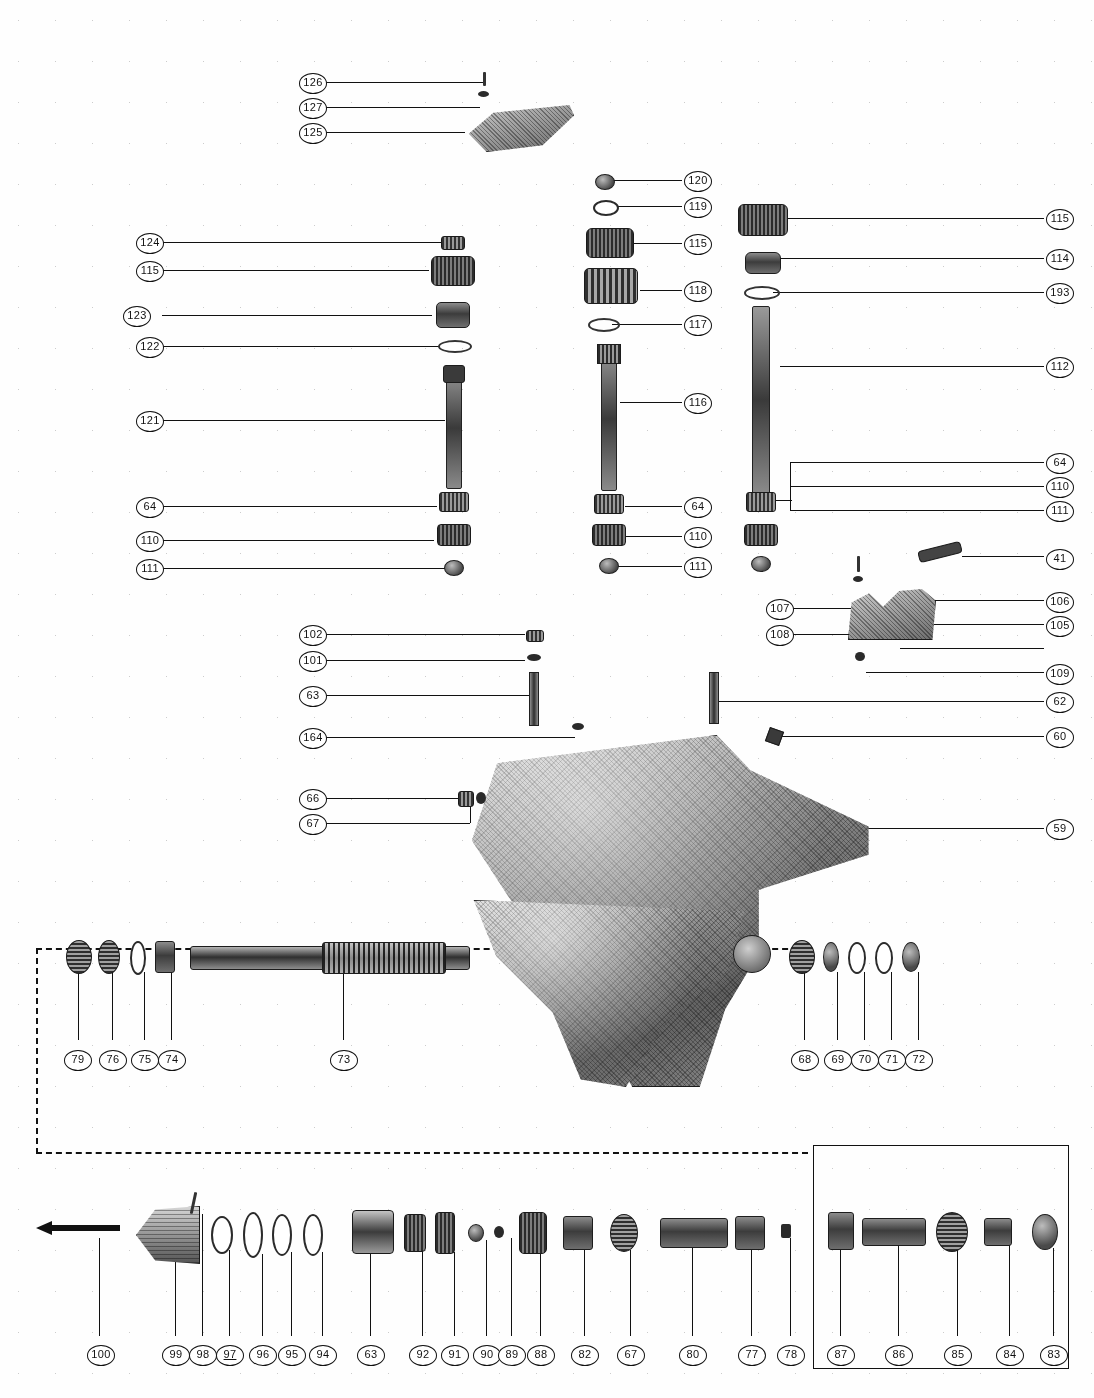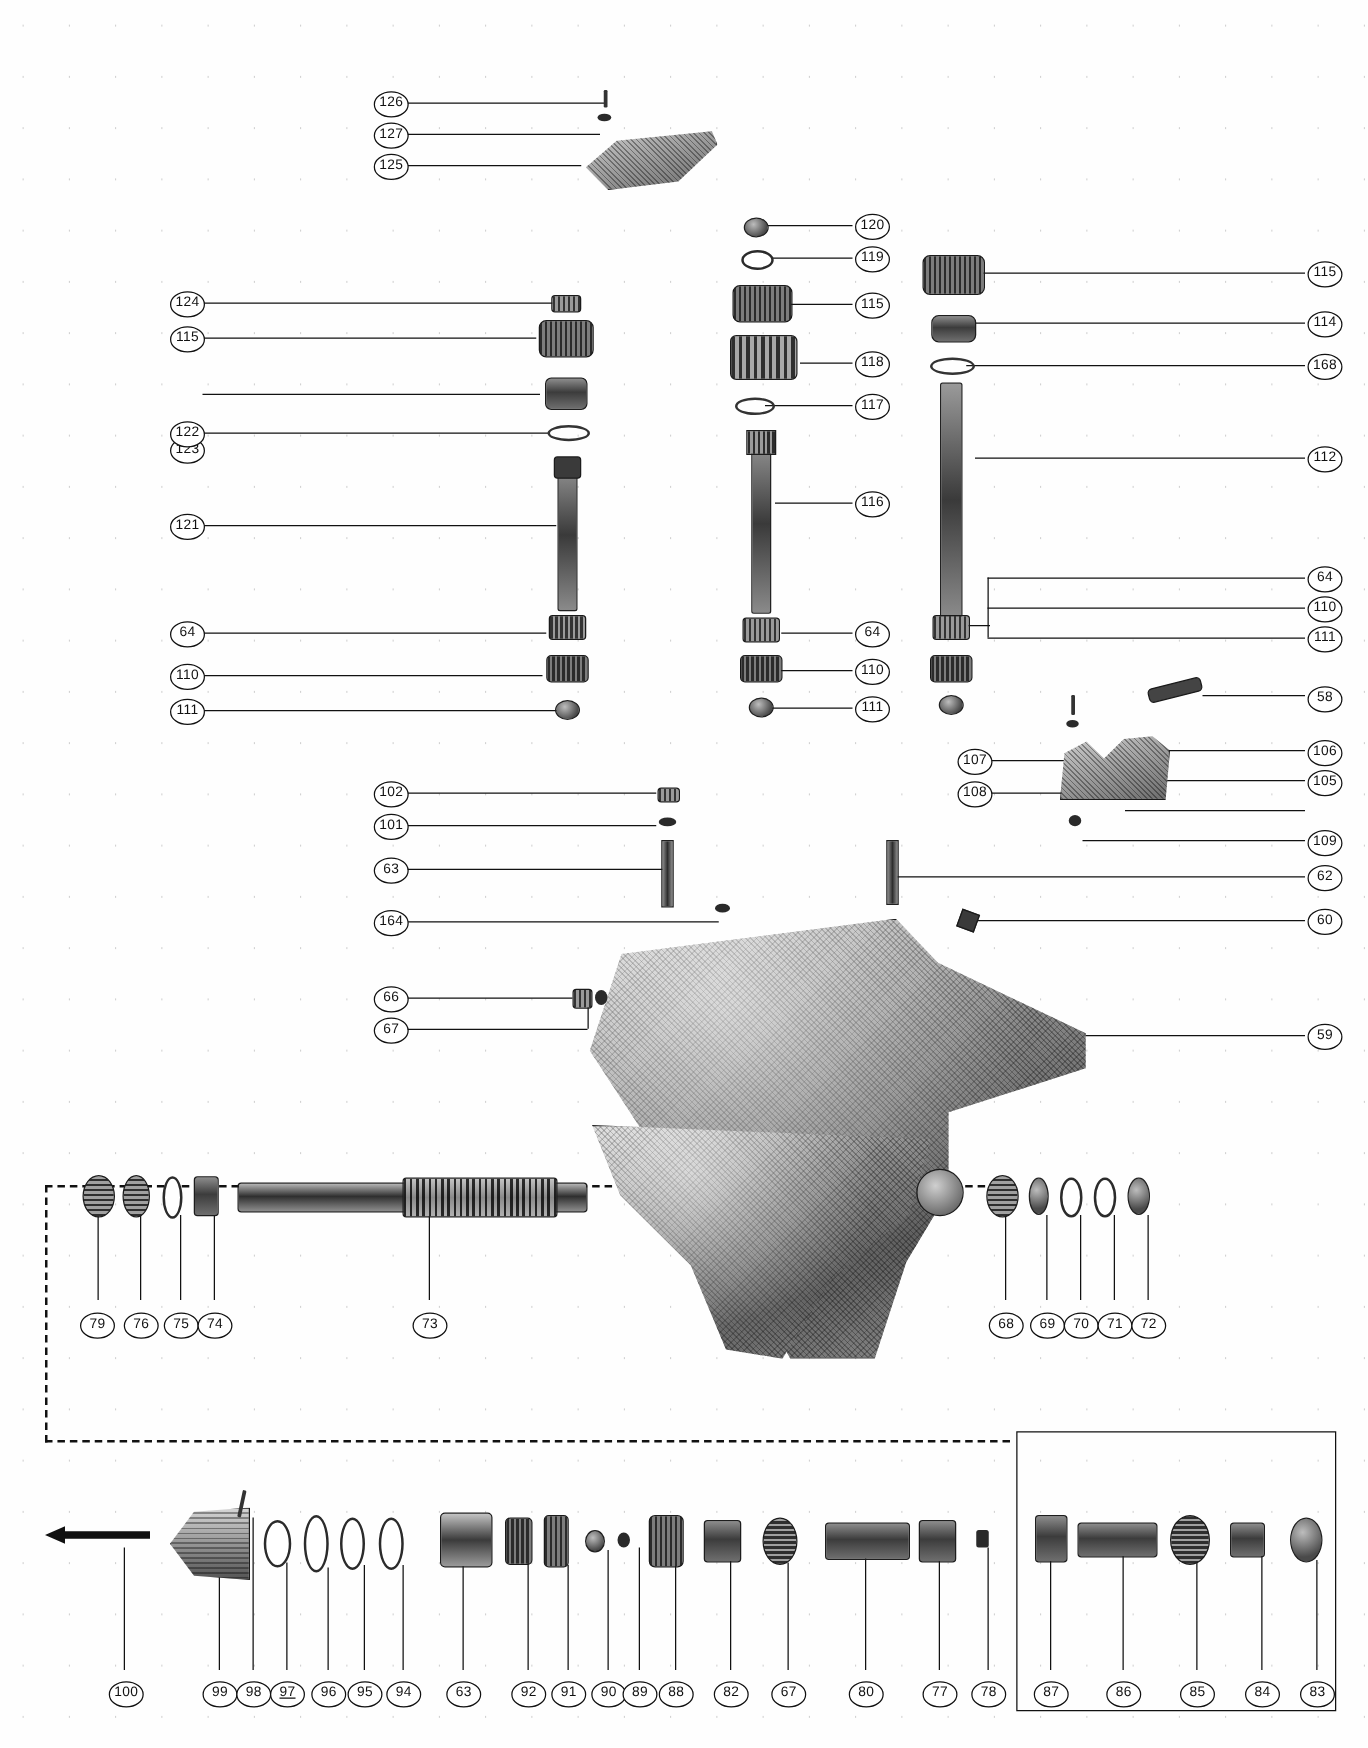--- a/index.html
+++ b/index.html
@@ -318,37 +318,37 @@
       <div class="cal" style="left: 299px; top: 98px;">127</div>
       <div class="cal" style="left: 299px; top: 123px;">125</div>
       <div class="cal" style="left: 684px; top: 171px;">120</div>
       <div class="cal" style="left: 684px; top: 197px;">119</div>
       <div class="cal" style="left: 1046px; top: 209px;">115</div>
       <div class="cal" style="left: 136px; top: 233px;">124</div>
       <div class="cal" style="left: 684px; top: 234px;">115</div>
       <div class="cal" style="left: 1046px; top: 249px;">114</div>
       <div class="cal" style="left: 136px; top: 261px;">115</div>
       <div class="cal" style="left: 684px; top: 281px;">118</div>
-      <div class="cal" style="left: 1046px; top: 283px;">168</div>
-      <div class="cal" style="left: 136px; top: 306px; margin-top: 44px;">123</div>
+      <div class="cal" style="left: 1046px; top: 283px;">193</div>
+      <div class="cal" style="left: 123px; top: 306px;">123</div>
       <div class="cal" style="left: 684px; top: 315px;">117</div>
       <div class="cal" style="left: 136px; top: 337px;">122</div>
       <div class="cal" style="left: 1046px; top: 357px;">112</div>
       <div class="cal" style="left: 136px; top: 411px;">121</div>
       <div class="cal" style="left: 684px; top: 393px;">116</div>
       <div class="cal" style="left: 1046px; top: 453px;">64</div>
       <div class="cal" style="left: 1046px; top: 477px;">110</div>
       <div class="cal" style="left: 136px; top: 497px;">64</div>
       <div class="cal" style="left: 684px; top: 497px;">64</div>
       <div class="cal" style="left: 1046px; top: 501px;">111</div>
       <div class="cal" style="left: 136px; top: 531px;">110</div>
       <div class="cal" style="left: 684px; top: 527px;">110</div>
       <div class="cal" style="left: 136px; top: 559px;">111</div>
       <div class="cal" style="left: 684px; top: 557px;">111</div>
-      <div class="cal" style="left: 1046px; top: 549px;">58</div>
+      <div class="cal" style="left: 1046px; top: 549px;">41</div>
       <div class="cal" style="left: 766px; top: 599px;">107</div>
       <div class="cal" style="left: 1046px; top: 592px;">106</div>
       <div class="cal" style="left: 1046px; top: 616px;">105</div>
       <div class="cal" style="left: 766px; top: 625px;">108</div>
       <div class="cal" style="left: 1098px; top: 640px; margin-top: 12px;">104</div>
       <div class="cal" style="left: 299px; top: 625px;">102</div>
       <div class="cal" style="left: 1046px; top: 664px;">109</div>
       <div class="cal" style="left: 299px; top: 651px;">101</div>
       <div class="cal" style="left: 299px; top: 686px;">63</div>
       <div class="cal" style="left: 1046px; top: 692px;">62</div>

